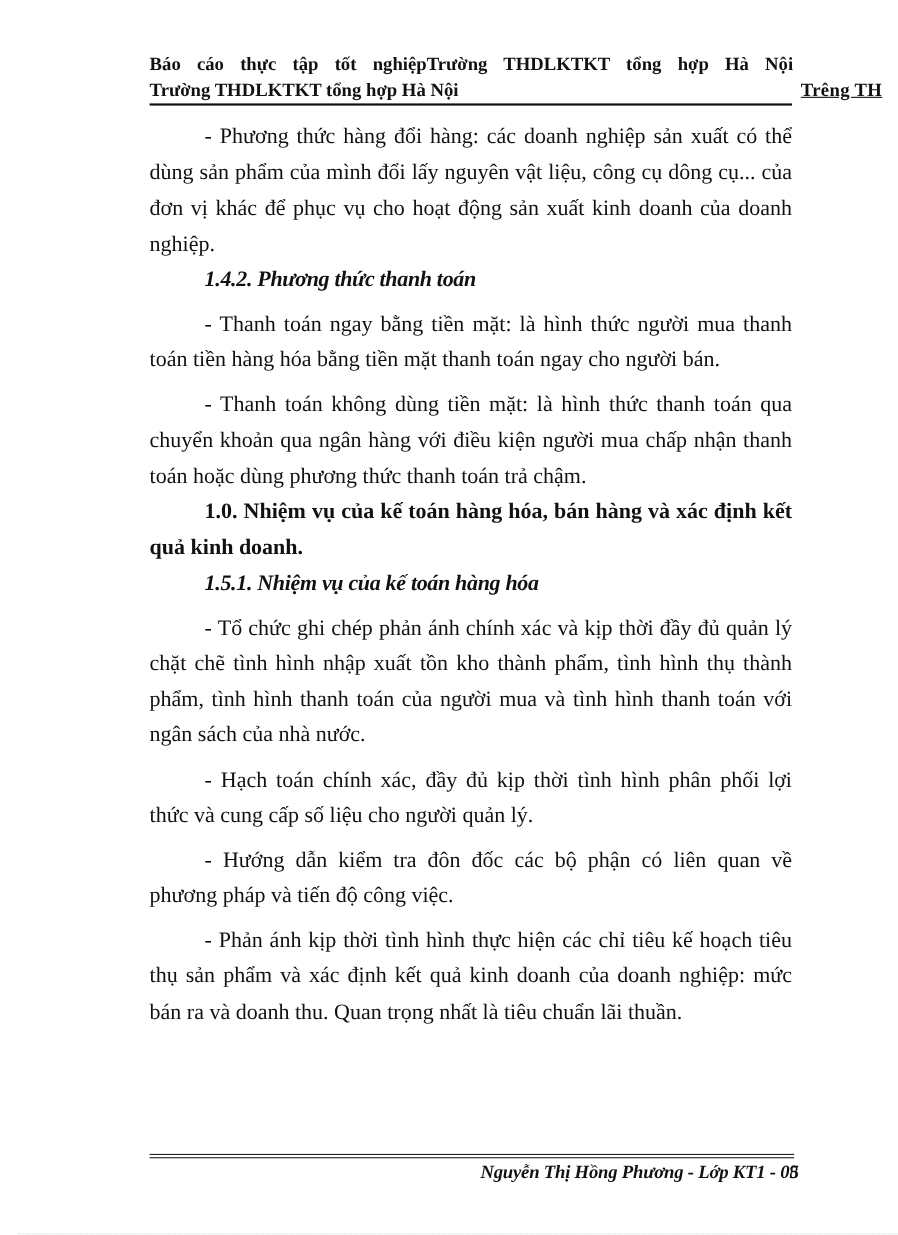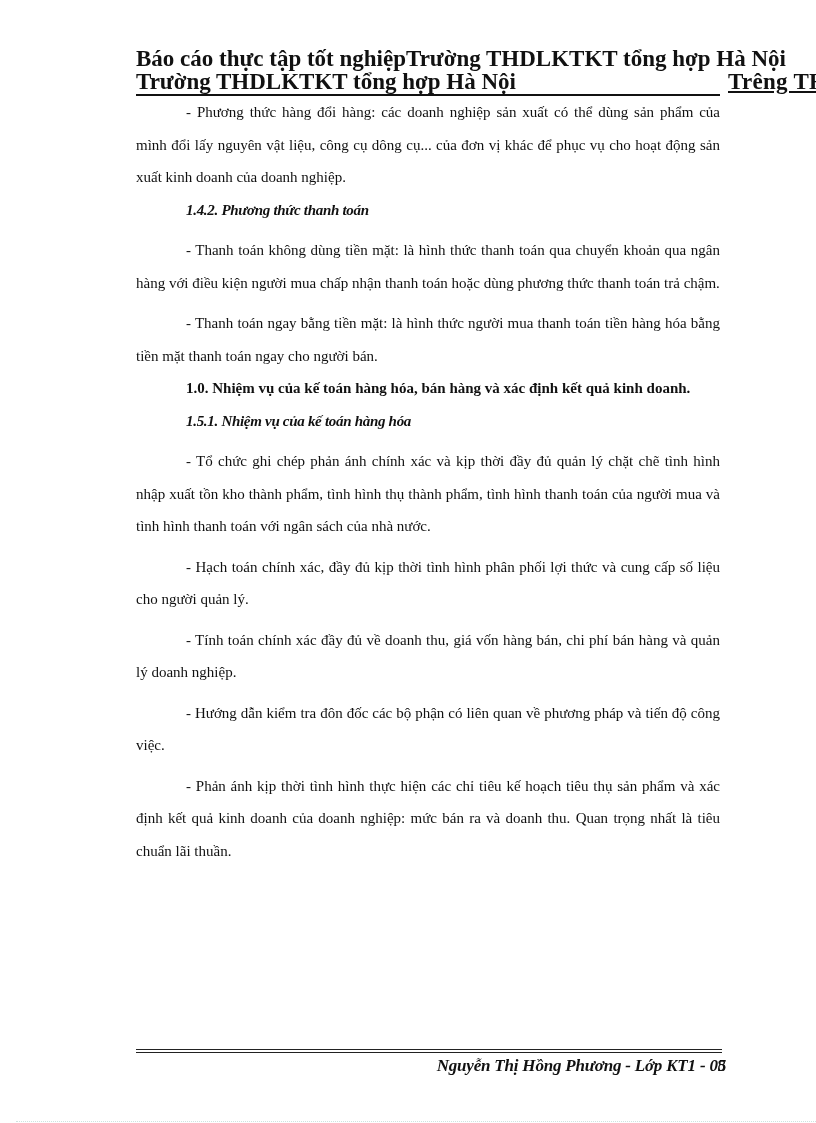--- a/index.html
+++ b/index.html
@@ -2,33 +2,33 @@
 <html><head>
 <meta charset="utf-8">
 <style>
   html, body { margin: 0; padding: 0; background: #ffffff; }
   body {
     width: 816px; height: 1123px; position: relative; overflow: hidden;
     font-family: "Liberation Serif", "DejaVu Serif", serif; color: #111111;
   }
   .header {
     position: absolute; left: 136px; top: 47px; width: 680px;
-    font-weight: bold; font-size: 23px; line-height: 23px;
+    font-weight: bold; font-size: 17px; line-height: 23px;
   }
   .header .line1 { width: 585px; text-align: justify; text-align-last: justify; white-space: nowrap; }
   .header .line2 { position: relative; height: 23px; white-space: nowrap; }
   .header .line2 .left { position: absolute; left: 0; top: 0; }
   .header .line2 .right { position: absolute; left: 592px; top: 0; letter-spacing: 0.3px; text-decoration: underline; }
   .header-rule {
     position: absolute; left: 136px; top: 94px; width: 584px; height: 0;
     border-top: 2px solid #111;
   }
   .content {
-    position: absolute; left: 136px; top: 96px; width: 584px;
-    font-size: 15px; line-height: 32.5px; font-family: Liberation Serif, serif;
+    position: absolute; left: 136px; top: 108px; width: 584px;
+    font-size: 20px; line-height: 32.5px; font-family: Liberation Serif, serif;
   }
   .p { text-align: justify; text-indent: 50px; margin: 0; }
   .gap { margin-top: 8px; }
   .h-italic { font-weight: bold; font-style: italic; text-indent: 50px; margin: 0; letter-spacing: -0.3px; }
   .h-bold { font-weight: bold; text-align: justify; text-indent: 50px; margin: 0; }
   .footer-rule1 {
     position: absolute; left: 136px; top: 1049px; width: 586px; height: 0;
     border-top: 1px solid #222;
   }
   .footer-rule2 {
@@ -54,27 +54,26 @@
   <div class="line2">
     <span class="left">Trường THDLKTKT tổng hợp Hà Nội</span>
     <span class="right">Trêng TH</span>
   </div>
 </div>
 <div class="header-rule"></div>
 
 <div class="content">
   <p class="p">- Phương thức hàng đổi hàng: các doanh nghiệp sản xuất có thể dùng sản phẩm của mình đổi lấy nguyên vật liệu, công cụ dông cụ... của đơn vị khác để phục vụ cho hoạt động sản xuất kinh doanh của doanh nghiệp.</p>
   <p class="h-italic gap">1.4.2. Phương thức thanh toán</p>
+  <p class="p gap">- Thanh toán ngay bằng tiền mặt: là hình thức người mua thanh toán tiền hàng hóa bằng tiền mặt thanh toán ngay cho người bán.</p>
   <p class="p gap">- Thanh toán không dùng tiền mặt: là hình thức thanh toán qua chuyển khoản qua ngân hàng với điều kiện người mua chấp nhận thanh toán hoặc dùng phương thức thanh toán trả chậm.</p>
-  <p class="p gap">- Thanh toán ngay bằng tiền mặt: là hình thức người mua thanh toán tiền hàng hóa bằng tiền mặt thanh toán ngay cho người bán.</p>
   <p class="h-bold">1.0. Nhiệm vụ của kế toán hàng hóa, bán hàng và xác định kết quả kinh doanh.</p>
   <p class="h-italic gap">1.5.1. Nhiệm vụ của kế toán hàng hóa</p>
   <p class="p gap">- Tổ chức ghi chép phản ánh chính xác và kịp thời đầy đủ quản lý chặt chẽ tình hình nhập xuất tồn kho thành phẩm, tình hình thụ thành phẩm, tình hình thanh toán của người mua và tình hình thanh toán với ngân sách của nhà nước.</p>
   <p class="p gap">- Hạch toán chính xác, đầy đủ kịp thời tình hình phân phối lợi thức và cung cấp số liệu cho người quản lý.</p>
-  <p class="p gap">- Tính toán chính xác đầy đủ về doanh thu, giá vốn hàng bán, chi phí bán hàng và quản lý doanh nghiệp.</p>
   <p class="p gap">- Hướng dẫn kiểm tra đôn đốc các bộ phận có liên quan về phương pháp và tiến độ công việc.</p>
   <p class="p gap">- Phản ánh kịp thời tình hình thực hiện các chỉ tiêu kế hoạch tiêu thụ sản phẩm và xác định kết quả kinh doanh của doanh nghiệp: mức bán ra và doanh thu. Quan trọng nhất là tiêu chuẩn lãi thuần.</p>
 </div>
 
 <div class="footer-rule1"></div>
 <div class="footer-rule2"></div>
 <div class="footer">
   <span class="author">Nguyễn Thị Hồng Phương - Lớp KT1 - 05</span>
   <span class="page-num">8</span>
 </div>

